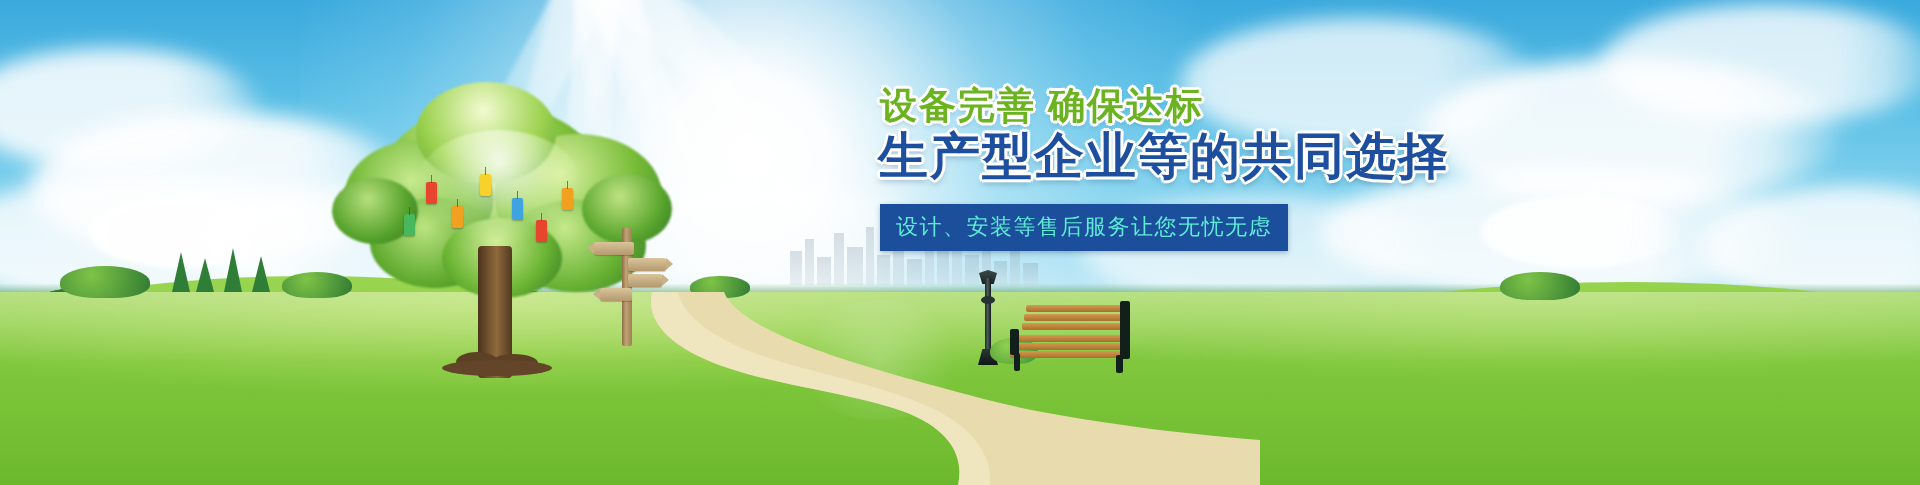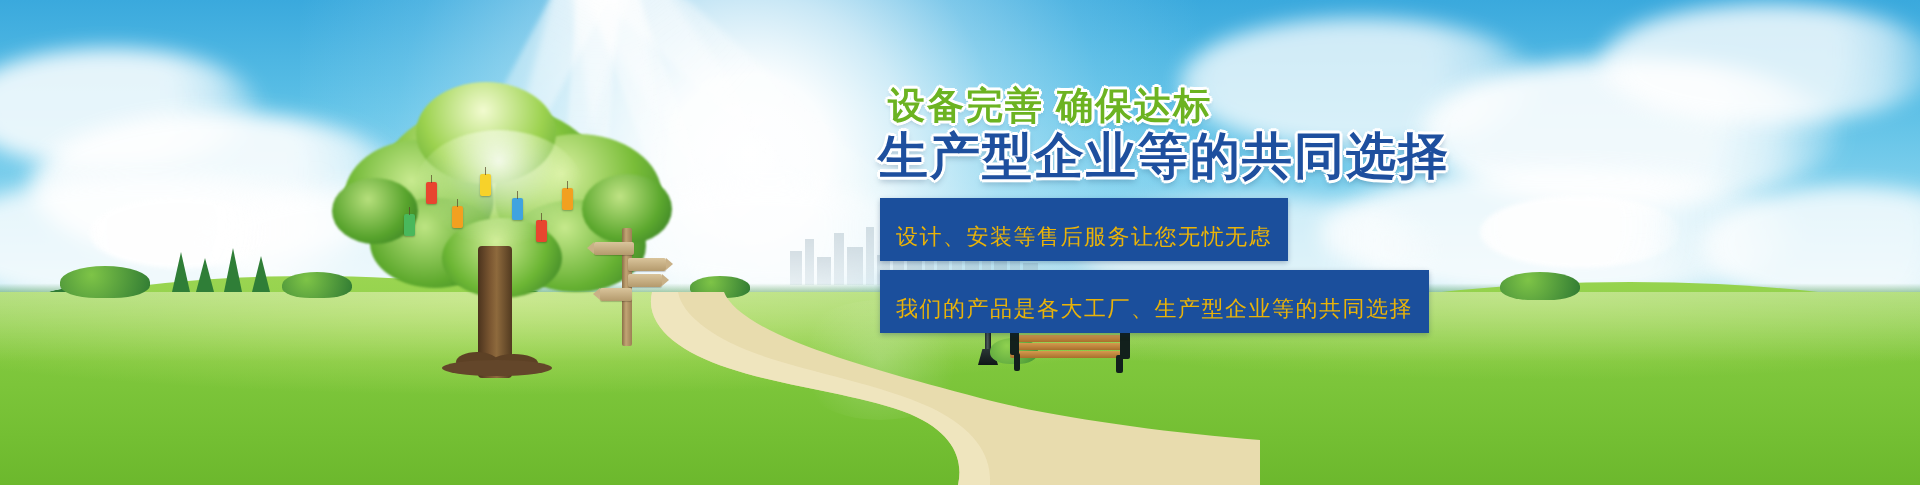--- a/index.html
+++ b/index.html
@@ -153,34 +153,35 @@
   
   .text-block { position:absolute; left:880px; top:86px; width:620px; }
 
   .h1 {
     font-size:37px; font-weight:bold; letter-spacing:2px; line-height:1.08;
     color:#6cb321; white-space:nowrap;
     text-shadow:
       -2px -2px 0 #fff, 2px -2px 0 #fff, -2px 2px 0 #fff, 2px 2px 0 #fff,
       -3px 0 0 #fff, 3px 0 0 #fff, 0 -3px 0 #fff, 0 3px 0 #fff,
       0 3px 5px rgba(20,60,90,.30);
-    margin-left:8px;
+    margin-left:0;
   }
   .h2 {
     font-size:50px; font-weight:bold; letter-spacing:2px; line-height:1.12;
     color:#1e4f9e; white-space:nowrap; margin-top:2px; margin-left:-2px;
     text-shadow:
       -2px -2px 0 #fff, 2px -2px 0 #fff, -2px 2px 0 #fff, 2px 2px 0 #fff,
       -3px 0 0 #fff, 3px 0 0 #fff, 0 -3px 0 #fff, 0 3px 0 #fff,
       0 4px 6px rgba(15,45,85,.35);
   }
   .bar {
-    display:inline-block; color:#eab308; font-size:22px; letter-spacing:1.5px;
-    background:#1b4f9c; padding:24px 16px 9px; white-space:nowrap;
+    display:inline-block; color:#5eead4; font-size:22px; letter-spacing:1.5px;
+    background:#1b4f9c; padding:8px 16px 9px; white-space:nowrap;
     box-shadow:0 2px 5px rgba(10,40,80,.28);
+    margin-top:6px;
   }
   .bar-wrap { margin-top:14px; }
   .bar-wrap.second { margin-top:9px; }
 
   .halo { position:absolute; left:790px; top:300px; width:180px; height:120px;
           border-radius:50%; background:radial-gradient(circle,rgba(255,255,255,.22),rgba(255,255,255,0) 70%); }
 </style>
 </head>
 <body>
 
@@ -309,18 +310,15 @@
     <div class="leg" style="left:4px;top:48px;width:6px;height:18px;"></div>
     <div class="leg" style="left:106px;top:50px;width:7px;height:18px;"></div>
   </div>
 
   <div class="text-block">
     <div class="h1">设备完善  确保达标</div>
     <div class="h2">生产型企业等的共同选择</div>
     <div class="bar-wrap">
       <span class="bar">设计、安装等售后服务让您无忧无虑</span>
     </div>
-    <div class="bar-wrap second">
-      <span class="bar">我们的产品是各大工厂、生产型企业等的共同选择</span>
-    </div>
   </div>
 
 </div>
 
 </body></html>

